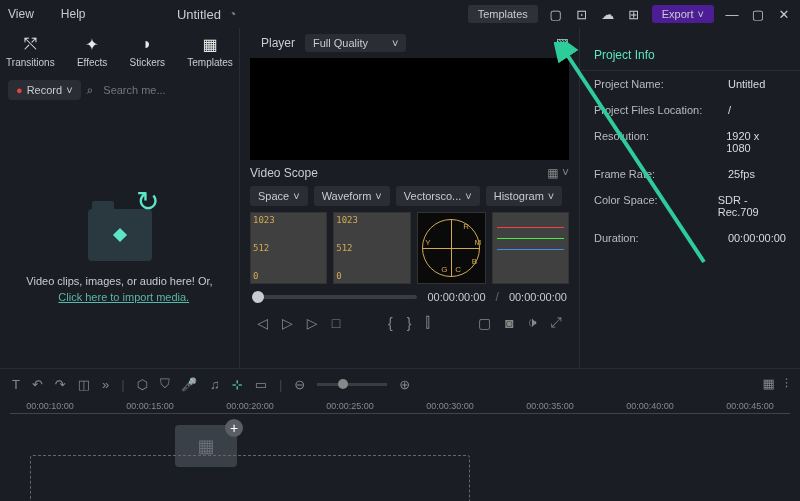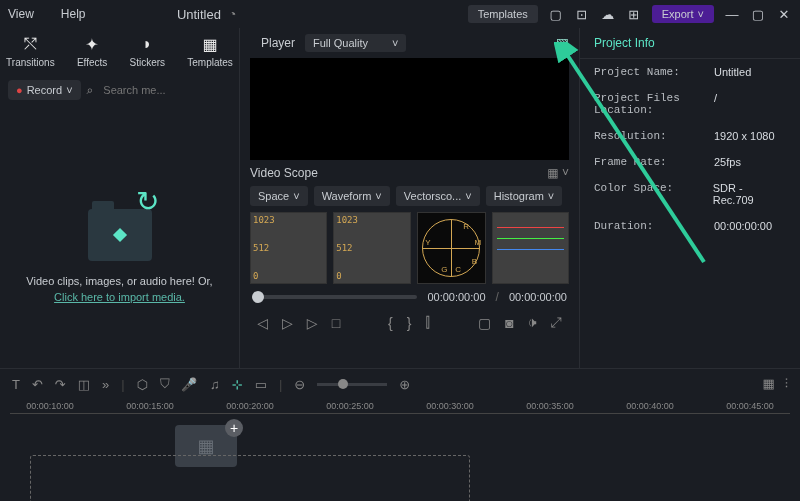--- a/index.html
+++ b/index.html
@@ -23,22 +23,22 @@
 .search-row { display: flex; gap: 6px; padding: 6px 8px; align-items: center; }
 .record-btn { background: #2a2d33; border-radius: 4px; padding: 4px 8px; font-size: 11px; display: flex; align-items: center; gap: 4px; }
 .search-input { flex: 1; background: transparent; border: none; color: #999; font-size: 11px; padding: 4px; outline: none; }
 .search-icons { display: flex; gap: 8px; color: #999; }
 
 .media-area { flex: 1; display: flex; flex-direction: column; align-items: center; justify-content: center; padding: 10px; }
 .folder-icon { width: 64px; height: 52px; background: #2a3840; border-radius: 4px; position: relative; margin-bottom: 12px; margin-top: 40px; }
 .folder-icon::before { content: ""; position: absolute; top: -8px; left: 4px; width: 22px; height: 10px; background: #2a3840; border-radius: 2px 2px 0 0; }
 .folder-diamond { position: absolute; top: 50%; left: 50%; width: 10px; height: 10px; background: #5ce5c6; transform: translate(-50%, -50%) rotate(45deg); }
 .down-arrow { position: absolute; top: -24px; right: -8px; color: #5ce5c6; font-size: 28px; }
-.media-text { font-size: 11px; text-align: center; line-height: 1.5; }
-.link-text { color: #5ab8a8; text-decoration: underline; cursor: pointer; }
+.media-text { font-size: 11px; text-align: left; line-height: 1.5; }
+.link-text { color: #5ab8a8; text-decoration: underline; cursor: pointer; margin-left: 32px; }
 
 .center-panel { flex: 1; display: flex; flex-direction: column; border-right: 1px solid #2a2d33; }
 .player-header { height: 30px; display: flex; align-items: center; padding: 0 10px; gap: 10px; }
 .player-label { font-size: 12px; margin-left: 11px; }
 .quality-select { background: #2a2d33; padding: 3px 8px; border-radius: 3px; font-size: 11px; display: flex; align-items: center; gap: 24px; }
 .preview-area { height: 102px; margin: 0 10px; background: #000; position: relative; }
 .snapshot-icon { position: absolute; top: -24px; right: 4px; color: #8fd6c5; font-size: 14px; }
 
 .scope-header { padding: 6px 10px; display: flex; align-items: flex-end; justify-content: space-between; font-size: 12px; }
 .scope-tabs { display: flex; gap: 6px; padding: 0 10px 6px; }
@@ -56,24 +56,24 @@
 .hist-line { height: 1px; margin: 10px 0; }
 
 .playback-row { display: flex; align-items: center; padding: 6px 12px; gap: 10px; }
 .scrubber { flex: 1; height: 4px; background: #3a3d43; border-radius: 2px; position: relative; }
 .scrubber-handle { position: absolute; left: 0; top: -4px; width: 12px; height: 12px; background: #c8ccd1; border-radius: 50%; }
 .time-text { font-size: 11px; }
 .time-sep { color: #666; }
 .controls-row { display: flex; align-items: center; padding: 4px 12px 8px; gap: 14px; color: #888; font-size: 14px; justify-content: center; }
 .ctrl-btn { cursor: pointer; }
 
-.right-panel { width: 220px; padding: 0; }
+.right-panel { width: 220px; padding: 0; margin-top: 12px; }
 .panel-tab { padding: 8px 14px; color: #5ce5c6; font-size: 12px; border-bottom: 1px solid #2a2d33; }
 .info-row { display: flex; padding: 7px 14px; font-size: 11px; }
-.info-label { width: 120px; color: #b8bcc1; font-family: Liberation Mono, monospace; }
+.info-label { width: 134px; color: #b8bcc1; }
 .info-value { color: #d8dce1; }
 
 .timeline { height: 133px; background: #1a1d23; border-top: 1px solid #2a2d33; }
 .timeline-toolbar { height: 30px; display: flex; align-items: center; gap: 12px; padding: 0 12px; color: #888; font-size: 13px; }
 .tl-btn { cursor: pointer; }
 .tl-sep { color: #444; }
 .tl-teal { color: #5ce5c6; }
 .zoom-slider { width: 70px; height: 3px; background: #3a3d43; position: relative; }
 .zoom-handle { position: absolute; left: 30%; top: -4px; width: 10px; height: 10px; background: #888; border-radius: 50%; }
 .tl-right { margin-left: auto; display: flex; gap: 10px; }

